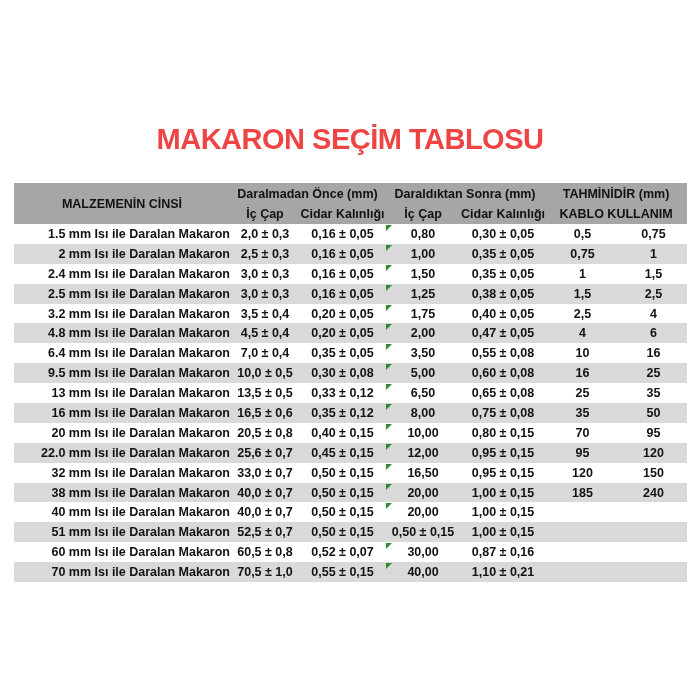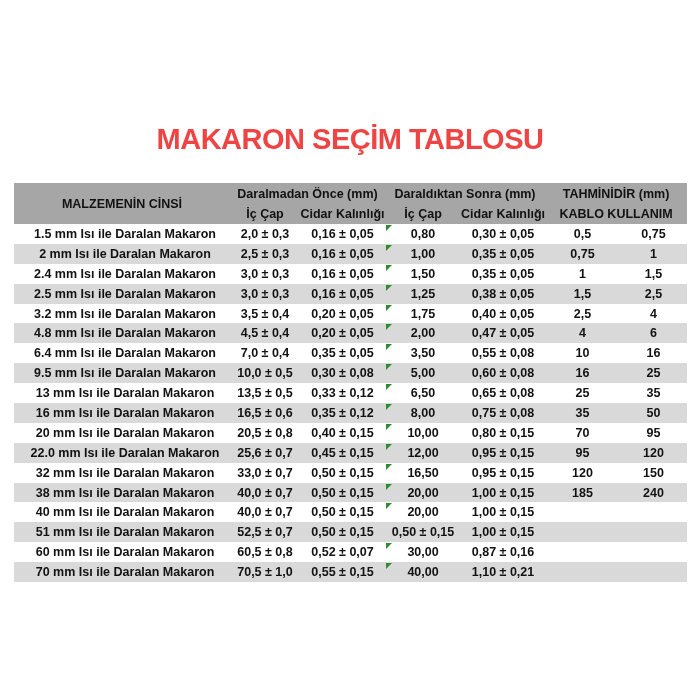--- a/index.html
+++ b/index.html
@@ -25,21 +25,21 @@
   .sel th,.sel td{
     font-size:12.5px;font-weight:bold;color:var(--text-color);
     text-align:center;vertical-align:middle;padding:0;
     white-space:nowrap;overflow:hidden;
   }
   .sel thead th{background:var(--header-bg);}
   .group-row th{height:21px;}
   .sub-row th{height:20px;}
   .sel tbody td{height:19.9px;background:#ffffff;}
   .sel tbody tr.stripe td{background:var(--stripe-bg);}
-  td.mat{text-align:center;padding-left:6px;}
+  td.mat{text-align:right;padding-left:6px;}
   .flagcell{position:relative;}
   .flag{
     position:absolute;top:1px;left:1px;width:0;height:0;
     border-top:6px solid var(--flag-green);
     border-right:6px solid transparent;
   }
 </style>
 </head>
 <body>
 

